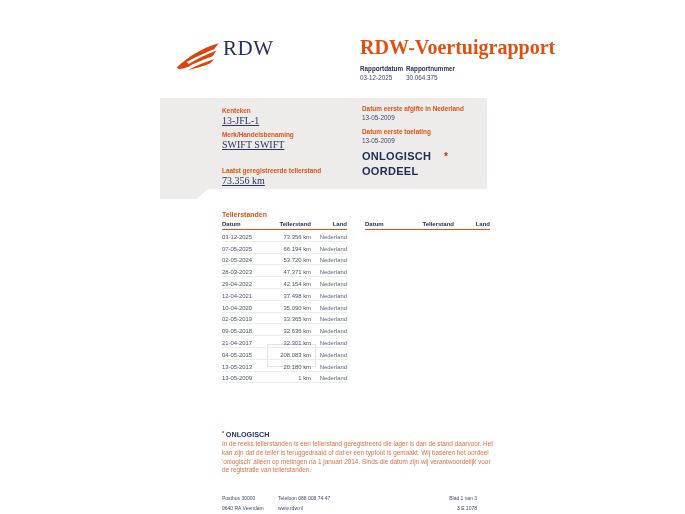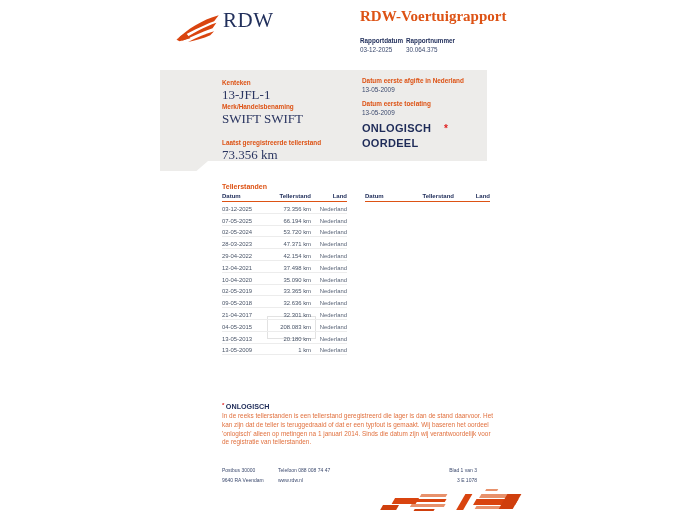--- a/index.html
+++ b/index.html
@@ -1,34 +1,34 @@
 <!DOCTYPE html>
 <html><head>
 <meta charset="utf-8">
 <style>
   html,body{margin:0;padding:0;}
   body{
     width:685px;height:514px;background:#ffffff;position:relative;overflow:hidden;
     font-family:"Liberation Sans",sans-serif;color:#22305c;
   }
-  .abs{position:absolute;}
+  .abs{position:absolute;margin-top:28px;}
   
   .logo-wrap{left:175px;top:11px;width:46px;height:36px;}
   .logo-text{left:223px;top:8px;font-family:"Liberation Serif",serif;font-size:21px;letter-spacing:.5px;color:#22305c;}
-  .doc-title{left:360px;top:8px;font-family:"Liberation Serif",serif;font-weight:bold;font-size:15px;color:#dd5214;}
+  .doc-title{left:360px;top:8px;font-family:"Liberation Serif",serif;font-weight:bold;font-size:20px;color:#dd5214;}
   .meta-label{font-size:6.3px;font-weight:bold;color:#22305c;}
   .meta-value{font-size:6.3px;color:#3c4a6e;}
   .m1l{left:360px;top:37px;} .m1v{left:360px;top:46px;}
   .m2l{left:406px;top:37px;} .m2v{left:406px;top:46px;}
   
   .panel{left:160px;top:70px;width:327px;height:91px;background:#edecea;}
   .panel-tab{left:160px;top:161px;width:48px;height:10px;background:#edecea;
     clip-path:polygon(0 0,100% 0,76% 100%,0 100%);}
   .orange-label{font-size:6.4px;font-weight:bold;color:#dd5214;}
-  .serif-value{font-family:"Liberation Serif",serif;font-size:13px;color:#2a3560;}
+  .serif-value{font-family:"Liberation Serif",serif;font-size:10px;color:#2a3560;text-decoration:underline;}
   .sans-value{font-size:6.4px;color:#3c4a6e;}
   .f-kenteken-label{left:222px;top:79px;} .f-kenteken{left:222px;top:87px;}
   .f-merk-label{left:222px;top:103px;}    .f-merk{left:222px;top:111px;}
   .f-lt-label{left:222px;top:139px;}      .f-lt{left:222px;top:147px;}
   .f-afgifte-label{left:362px;top:77px;}  .f-afgifte{left:362px;top:86px;}
   .f-toelating-label{left:362px;top:100px;} .f-toelating{left:362px;top:109px;}
   .oordeel{left:362px;top:121px;font-size:11px;font-weight:bold;color:#1e2b58;line-height:15px;letter-spacing:.3px;}
   .oordeel-star{left:444px;top:123px;font-size:10px;font-weight:bold;color:#e02020;}
   
   .tbl-title{left:222px;top:183px;font-size:7px;font-weight:bold;color:#dd5214;}

